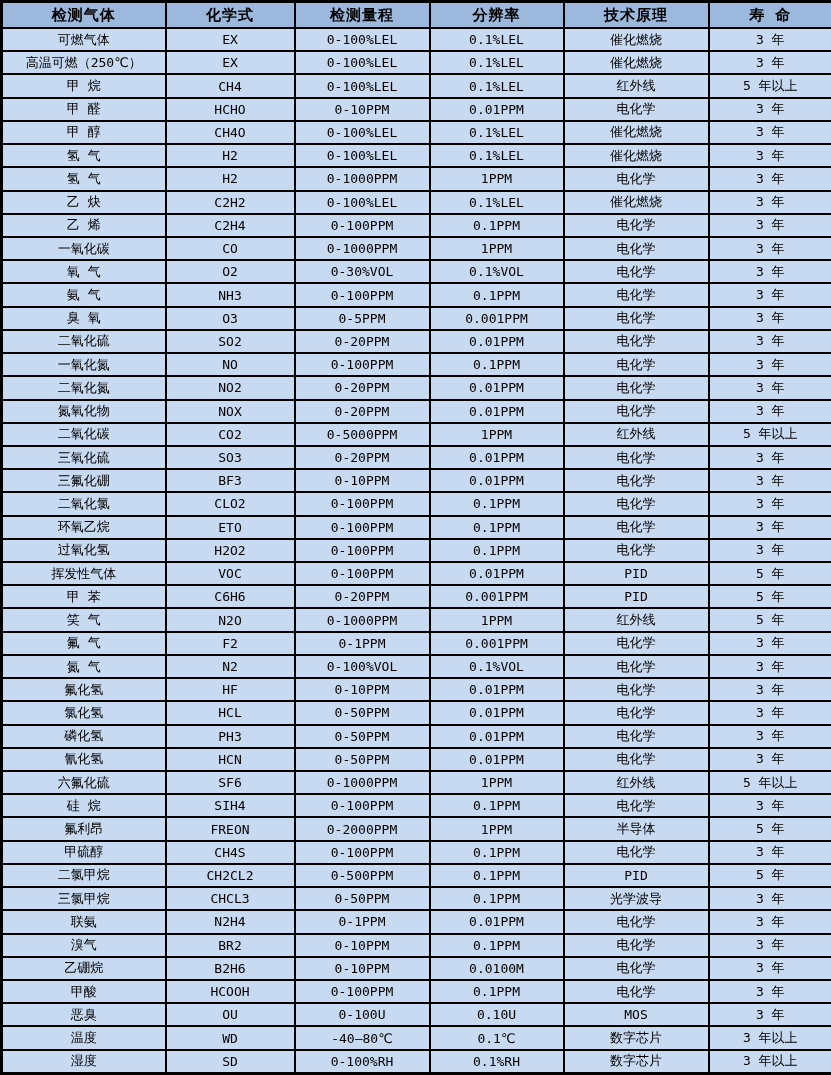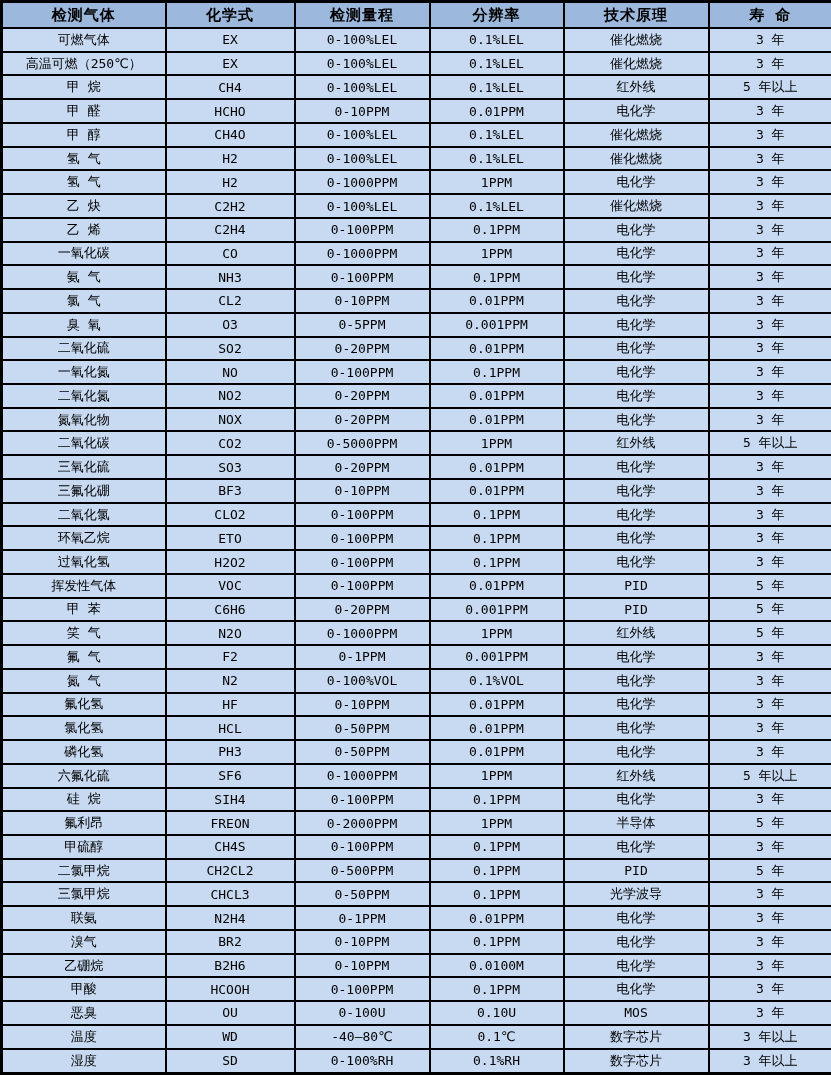--- a/index.html
+++ b/index.html
@@ -136,32 +136,32 @@
         </tr>
         <tr>
           <td>一氧化碳</td>
           <td>CO</td>
           <td>0-1000PPM</td>
           <td>1PPM</td>
           <td>电化学</td>
           <td>3 年</td>
         </tr>
         <tr>
+          <td>氧 气</td>
+          <td>O2</td>
+          <td>0-30%VOL</td>
+          <td>0.1%VOL</td>
+          <td>电化学</td>
+          <td>3 年</td>
+        </tr>
+        <tr>
           <td>氨 气</td>
           <td>NH3</td>
           <td>0-100PPM</td>
           <td>0.1PPM</td>
-          <td>电化学</td>
-          <td>3 年</td>
-        </tr>
-        <tr>
-          <td>氯 气</td>
-          <td>CL2</td>
-          <td>0-10PPM</td>
-          <td>0.01PPM</td>
           <td>电化学</td>
           <td>3 年</td>
         </tr>
         <tr>
           <td>臭 氧</td>
           <td>O3</td>
           <td>0-5PPM</td>
           <td>0.001PPM</td>
           <td>电化学</td>
           <td>3 年</td>
@@ -304,20 +304,28 @@
         </tr>
         <tr>
           <td>磷化氢</td>
           <td>PH3</td>
           <td>0-50PPM</td>
           <td>0.01PPM</td>
           <td>电化学</td>
           <td>3 年</td>
         </tr>
         <tr>
+          <td>氰化氢</td>
+          <td>HCN</td>
+          <td>0-50PPM</td>
+          <td>0.01PPM</td>
+          <td>电化学</td>
+          <td>3 年</td>
+        </tr>
+        <tr>
           <td>六氟化硫</td>
           <td>SF6</td>
           <td>0-1000PPM</td>
           <td>1PPM</td>
           <td>红外线</td>
           <td>5 年以上</td>
         </tr>
         <tr>
           <td>硅 烷</td>
           <td>SIH4</td>

